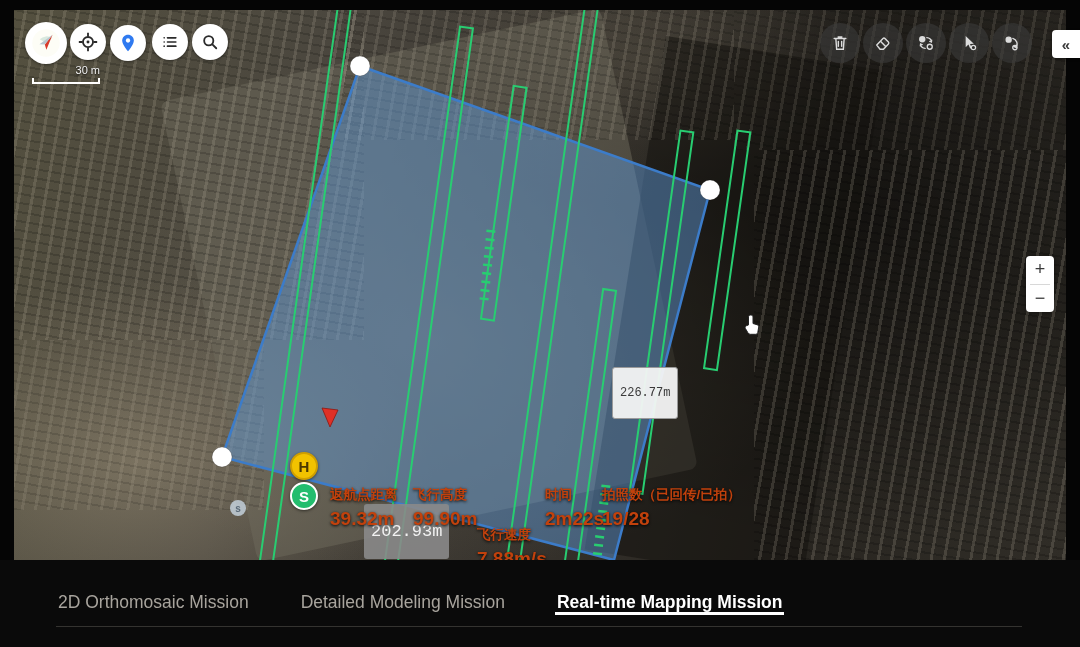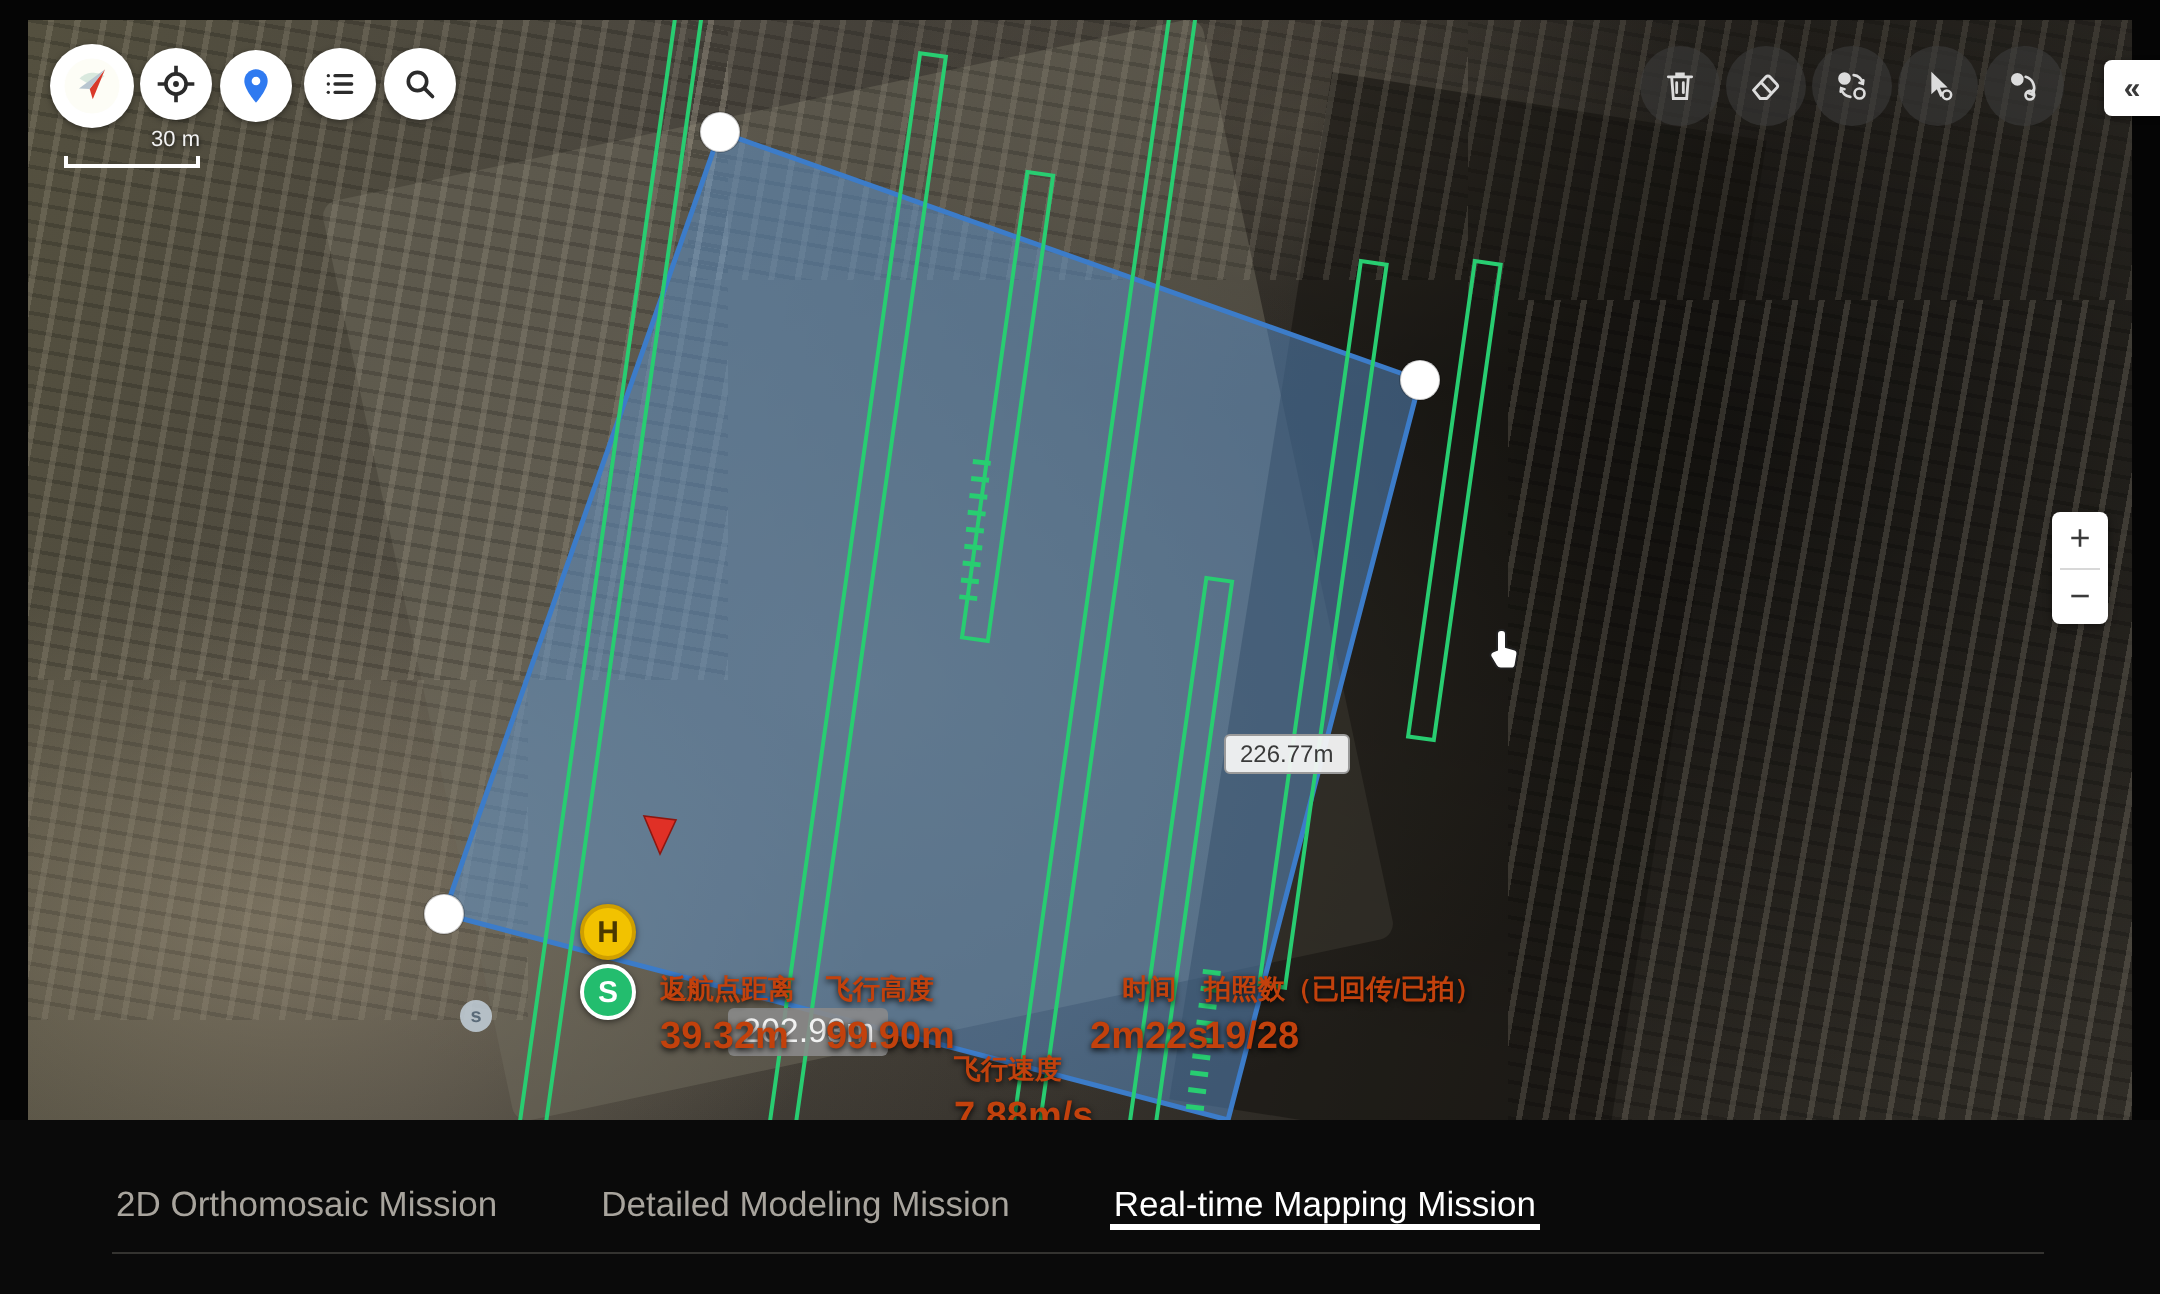--- a/index.html
+++ b/index.html
@@ -36,31 +36,31 @@
   .marker{position:absolute;border-radius:50%;display:flex;align-items:center;justify-content:center;
           font-weight:bold;z-index:6;}
   .marker-h{left:276px;top:442px;width:28px;height:28px;background:#f2c200;border:2px solid #cf9f00;
             color:#4a3800;font-size:15px;box-shadow:0 1px 3px rgba(0,0,0,.5);}
   .marker-s{left:276px;top:472px;width:28px;height:28px;background:#23bd6e;border:2px solid #fff;
             color:#fff;font-size:15px;box-shadow:0 1px 3px rgba(0,0,0,.5);}
   .marker-s2{left:216px;top:490px;width:16px;height:16px;background:rgba(195,208,218,.85);
              color:#5a6a78;font-size:10px;}
 
   
-  .tip{position:absolute;z-index:7;border-radius:3px;font-size:12px;padding:2px 7px;white-space:nowrap;}
+  .tip{position:absolute;z-index:7;border-radius:3px;font-size:12px;padding:18px 7px;white-space:nowrap;font-family:Liberation Mono, monospace;}
   .tip-light{left:598px;top:357px;background:rgba(244,244,244,.95);border:1px solid #9a9a9a;color:#3a3a3a;}
   .tip-gray{left:350px;top:494px;background:rgba(138,138,138,.9);color:#f2f2f2;font-size:17px;}
 
   
   .stats{position:absolute;left:316px;top:476px;z-index:8;width:420px;height:50px;color:#c2410c;}
   .stat{position:absolute;top:0;white-space:nowrap;}
   .stat:nth-child(1){left:0;}
   .stat:nth-child(2){left:83px;}
   .stat:nth-child(3){left:147px;margin-top:40px;}
-  .stat:nth-child(4){left:215px;text-align:center;}
+  .stat:nth-child(4){left:215px;}
   .stat:nth-child(5){left:272px;}
   .stat .lbl{font-size:13.5px;font-weight:700;text-shadow:0 1px 3px rgba(0,0,0,.95);}
   .stat .val{font-size:19px;font-weight:700;margin-top:4px;text-shadow:0 1px 3px rgba(0,0,0,.95);}
 
   
   .ctl{position:absolute;border-radius:50%;display:flex;align-items:center;justify-content:center;
        z-index:9;cursor:pointer;}
   .ctl-left{background:#fff;box-shadow:0 1px 3px rgba(0,0,0,.4);width:36px;height:36px;}
   .ctl-compass{left:11px;top:12px;width:42px;height:42px;}
   .ctl-locate{left:56px;top:14px;}
@@ -91,21 +91,21 @@
 
   
   .cursor{position:absolute;left:728px;top:303px;z-index:12;pointer-events:none;}
 
   
   .tabbar{position:absolute;left:0;top:560px;width:1080px;height:87px;background:#0a0a0a;}
   .tab-track{position:absolute;left:56px;right:58px;top:66px;height:1px;background:#343330;}
   .tabs{position:absolute;left:58px;top:32px;display:flex;gap:52px;}
   .tab{position:relative;font-size:17.5px;line-height:20px;padding-bottom:3px;color:#a8a49d;
        cursor:pointer;white-space:nowrap;}
-  .tab.active{color:#fff;font-weight:400;}
+  .tab.active{color:#fff;font-weight:700;}
   .tab.active::after{content:'';position:absolute;left:-2px;right:-2px;bottom:0;height:3px;background:#fff;}
 </style>
 </head>
 <body>
 
 <div class="stage">
 
   <div class="map">
 
     <div class="tex tex-base"></div>

